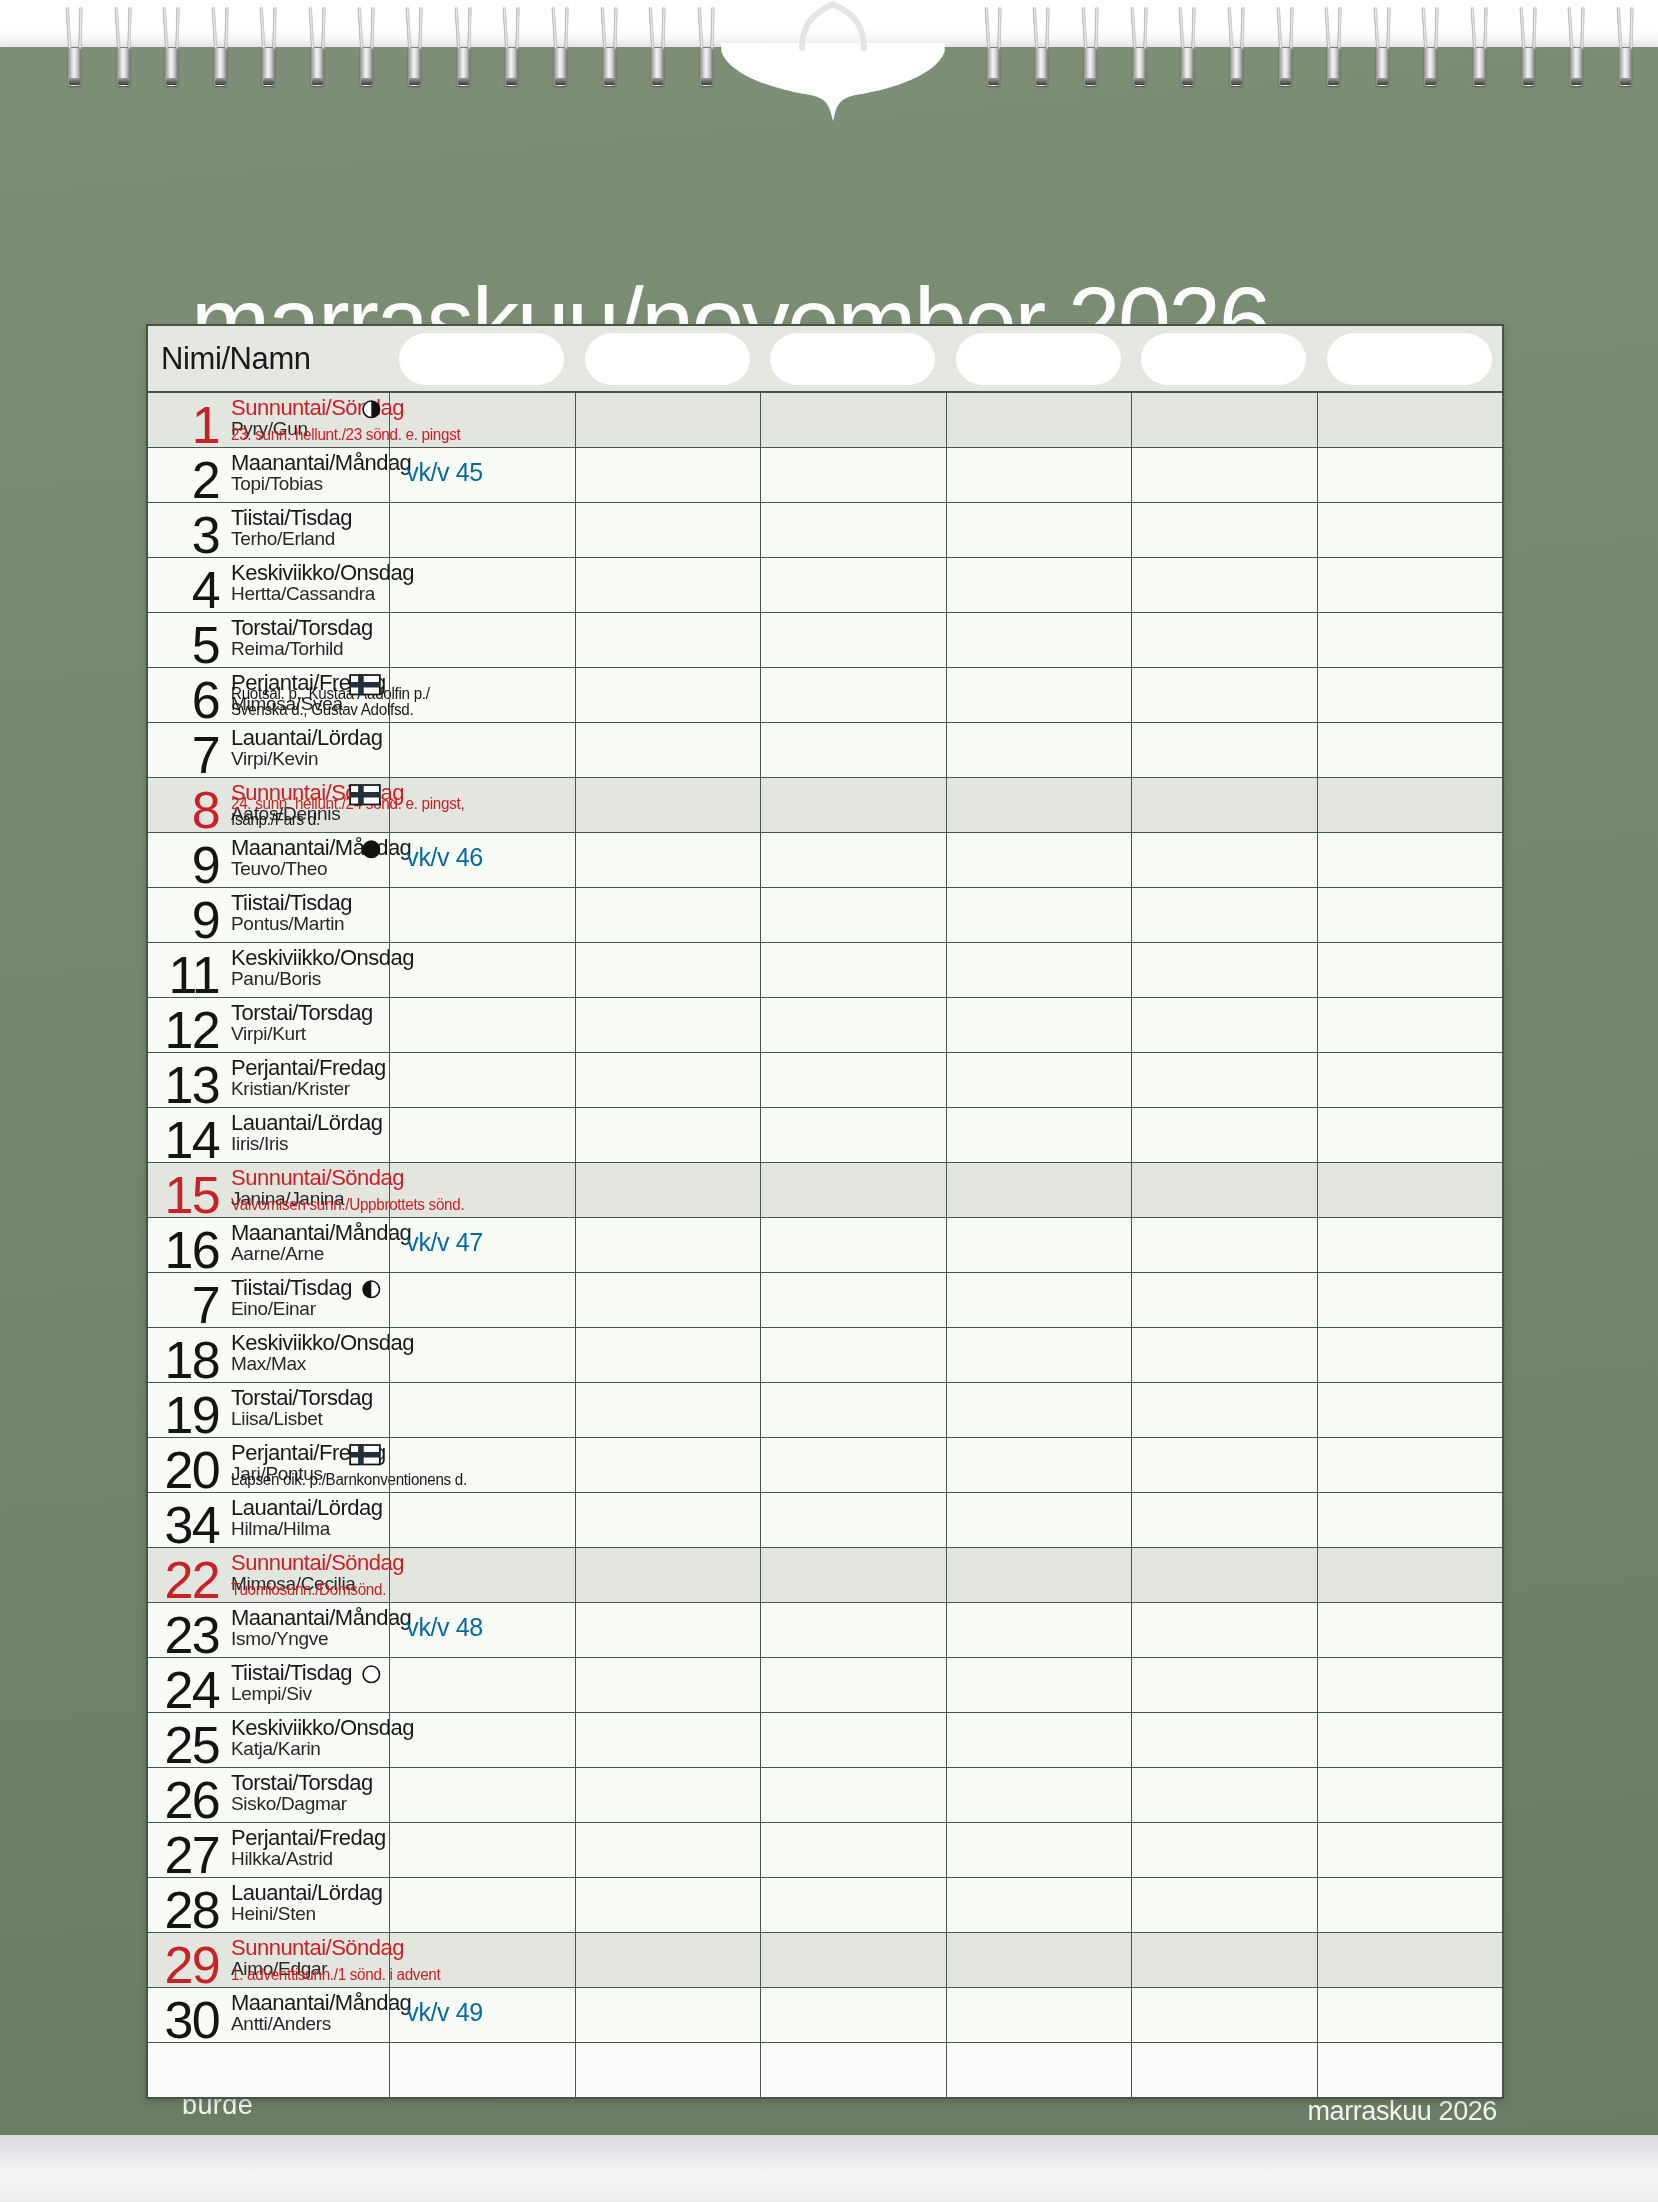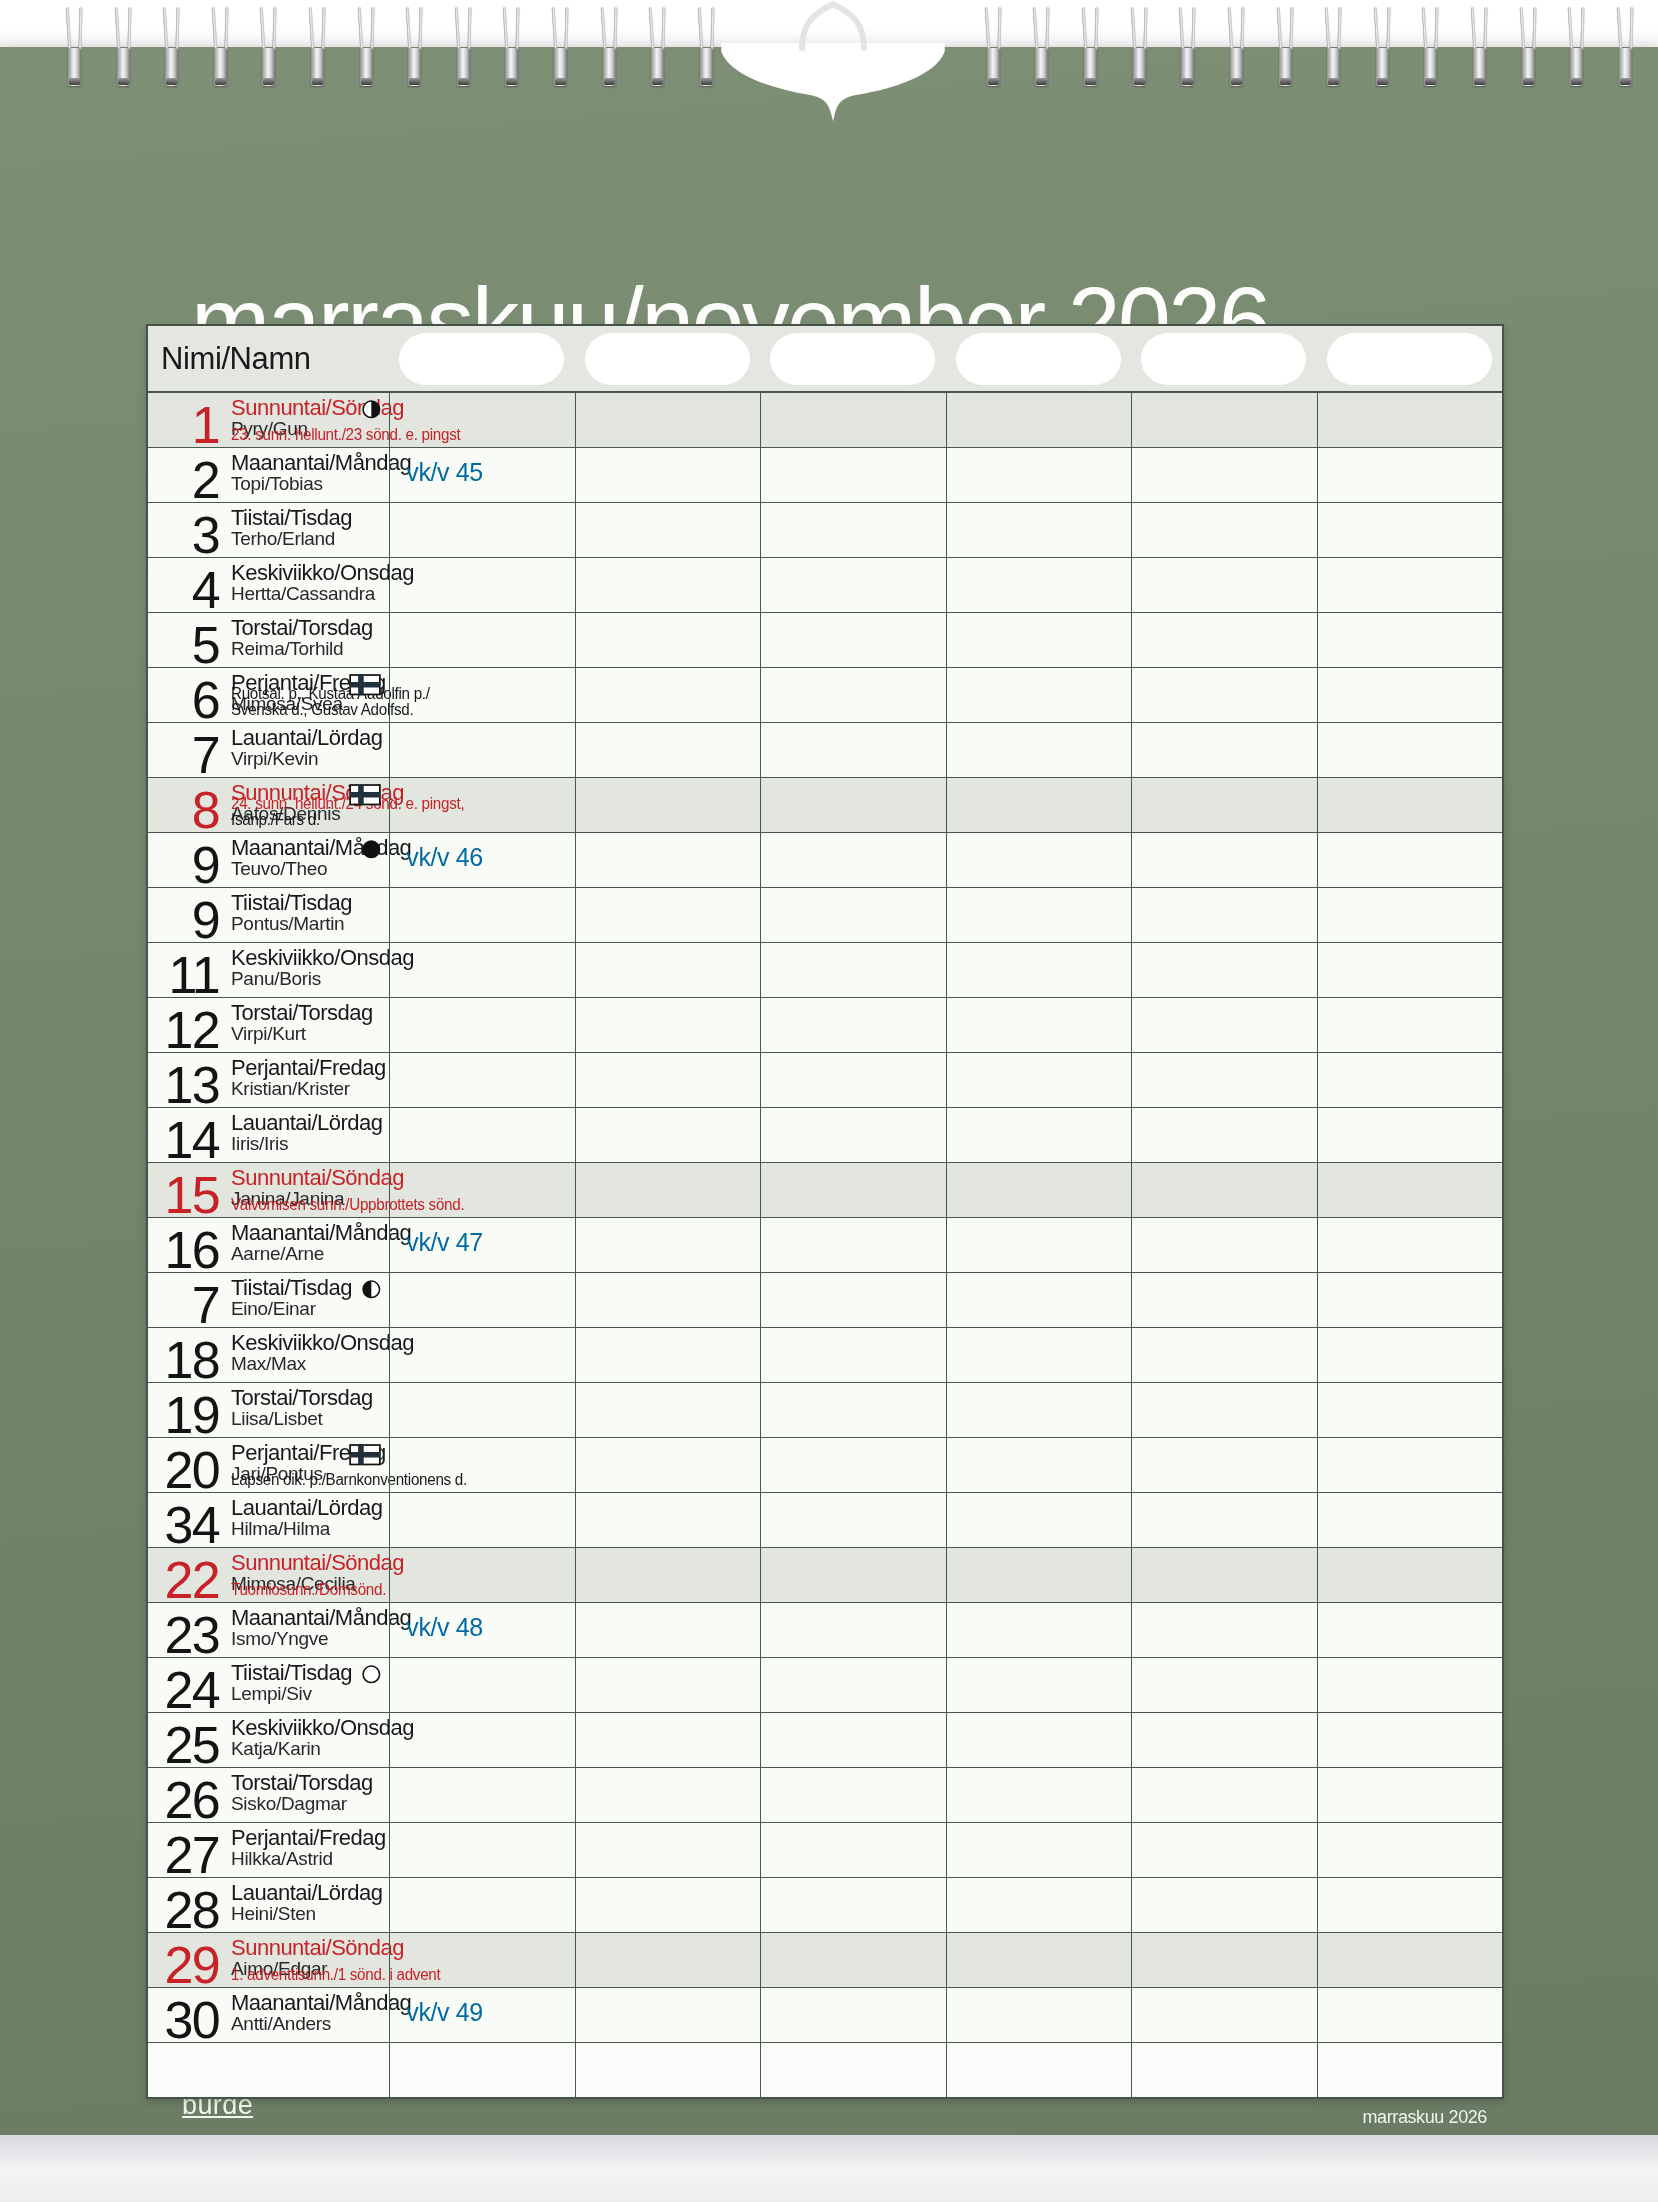--- a/index.html
+++ b/index.html
@@ -60,22 +60,22 @@
   .dayname{font-size:22px;color:#17191b;letter-spacing:-0.5px;line-height:21.5px;}
   .sunday .dayname{color:#c92128;}
   .names{font-size:19px;color:#26282a;letter-spacing:-0.3px;line-height:20.6px;}
   .notes{position:absolute;left:83px;bottom:2.6px;line-height:1.06;transform:scaleX(.95);transform-origin:left bottom;white-space:nowrap;}
   .note{font-size:16px;letter-spacing:-0.3px;}
   .note.red{color:#c92128;}
   .note.black{color:#17191b;}
   .dicon{position:absolute;right:7.7px;top:6px;width:34px;height:22.4px;display:flex;justify-content:flex-end;}
   .wk{position:absolute;left:16.3px;top:9.5px;font-size:25px;color:#0369a1;letter-spacing:-0.4px;}
   
-  .brand{position:absolute;left:182px;top:2043px;color:#f2f4ef;font-size:27px;letter-spacing:0.4px;font-weight:500;text-decoration:underline;}
-  .footer-month{position:absolute;right:172px;top:2049px;color:#f2f4ef;font-size:18px;letter-spacing:-0.4px;margin-top:11px;}
+  .brand{position:absolute;left:182px;top:2043px;color:#f2f4ef;font-size:27px;letter-spacing:0.4px;font-weight:500;}
+  .footer-month{position:absolute;right:162px;top:2049px;color:#f2f4ef;font-size:27px;letter-spacing:-0.4px;}
 </style>
 </head>
 <body>
 
 <div class="top-band"></div>
 
 <div class="sheet">
   <h1 class="title">marraskuu/november 2026</h1>
 
   <div class="grid">

